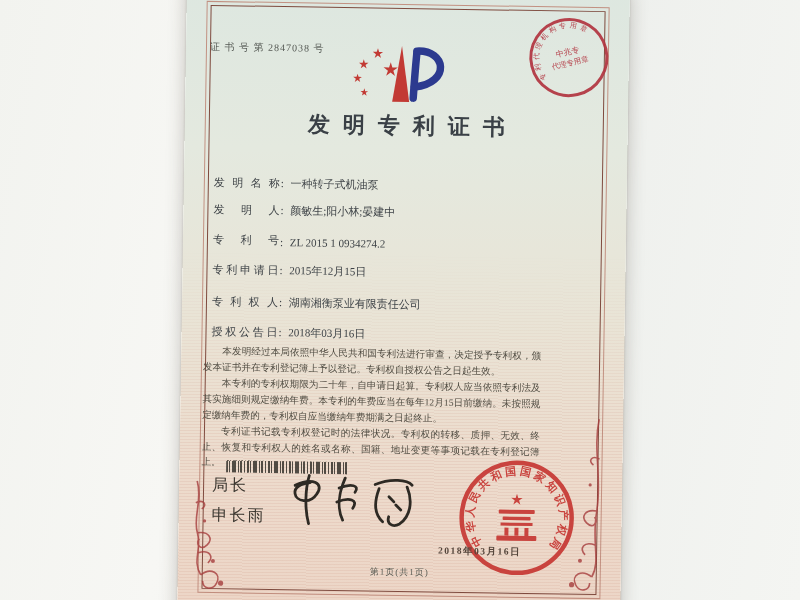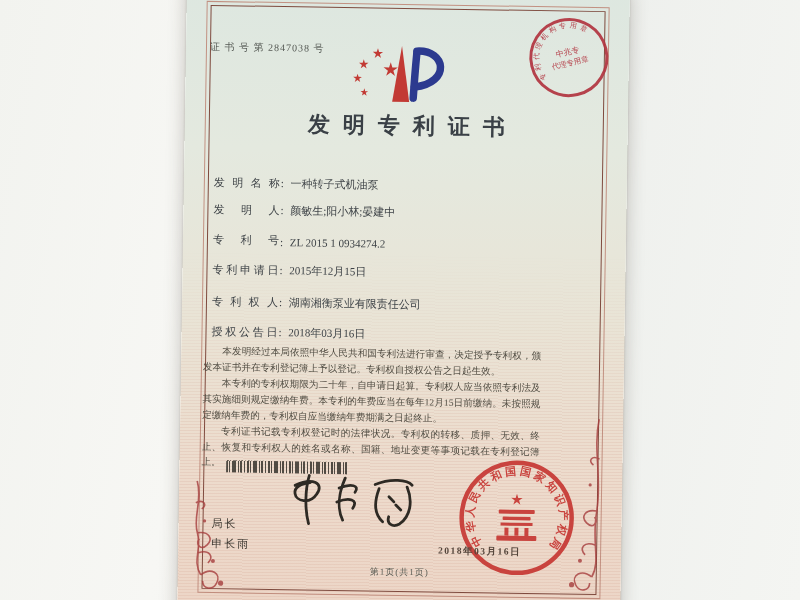--- a/index.html
+++ b/index.html
@@ -51,21 +51,21 @@
   }
   .body-text p{margin:0;text-indent:2em;}
   .barcode{
     position:absolute;left:47px;top:477px;width:122px;height:12px;
     background:
       repeating-linear-gradient(90deg,#36332d 0 1px,transparent 1px 3px),
       repeating-linear-gradient(90deg,#36332d 0 2px,transparent 2px 7px);
     opacity:.85;
   }
   .director{
-    position:absolute;left:33px;top:530px;font-size:11px;color:#3a362f;
+    position:absolute;left:33px;top:487px;font-size:16px;color:#3a362f;
     line-height:1.85;letter-spacing:2px;
   }
   .signature{position:absolute;left:100px;top:483px;}
   .seal{position:absolute;left:276px;top:468px;opacity:.88;}
   .seal-date{
     position:absolute;left:260px;top:558px;font-size:9.5px;font-weight:bold;
     color:#54453b;letter-spacing:1.5px;z-index:3;
   }
   .footer{
     position:absolute;left:0;right:0;top:580px;text-align:center;

